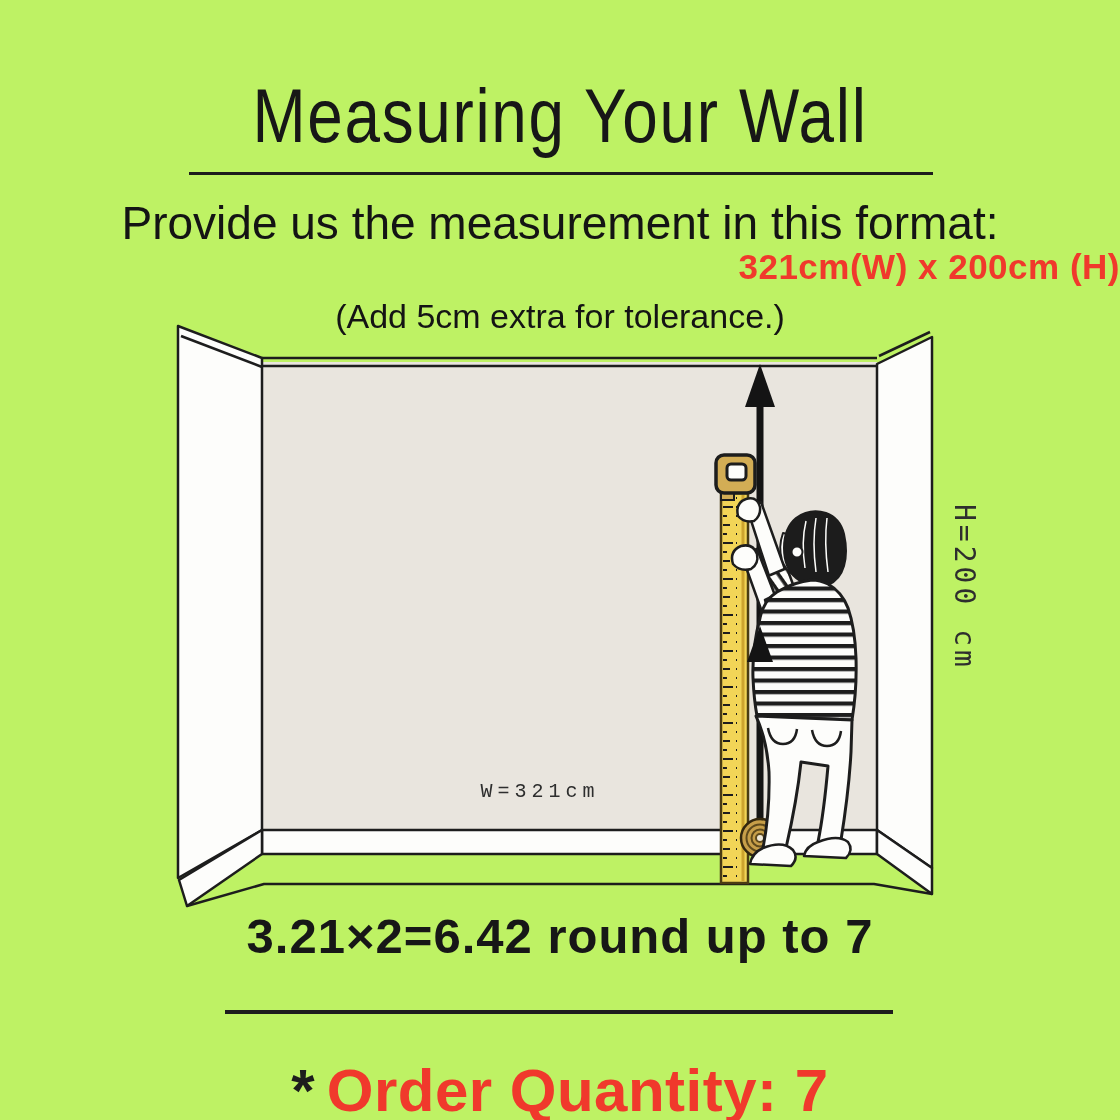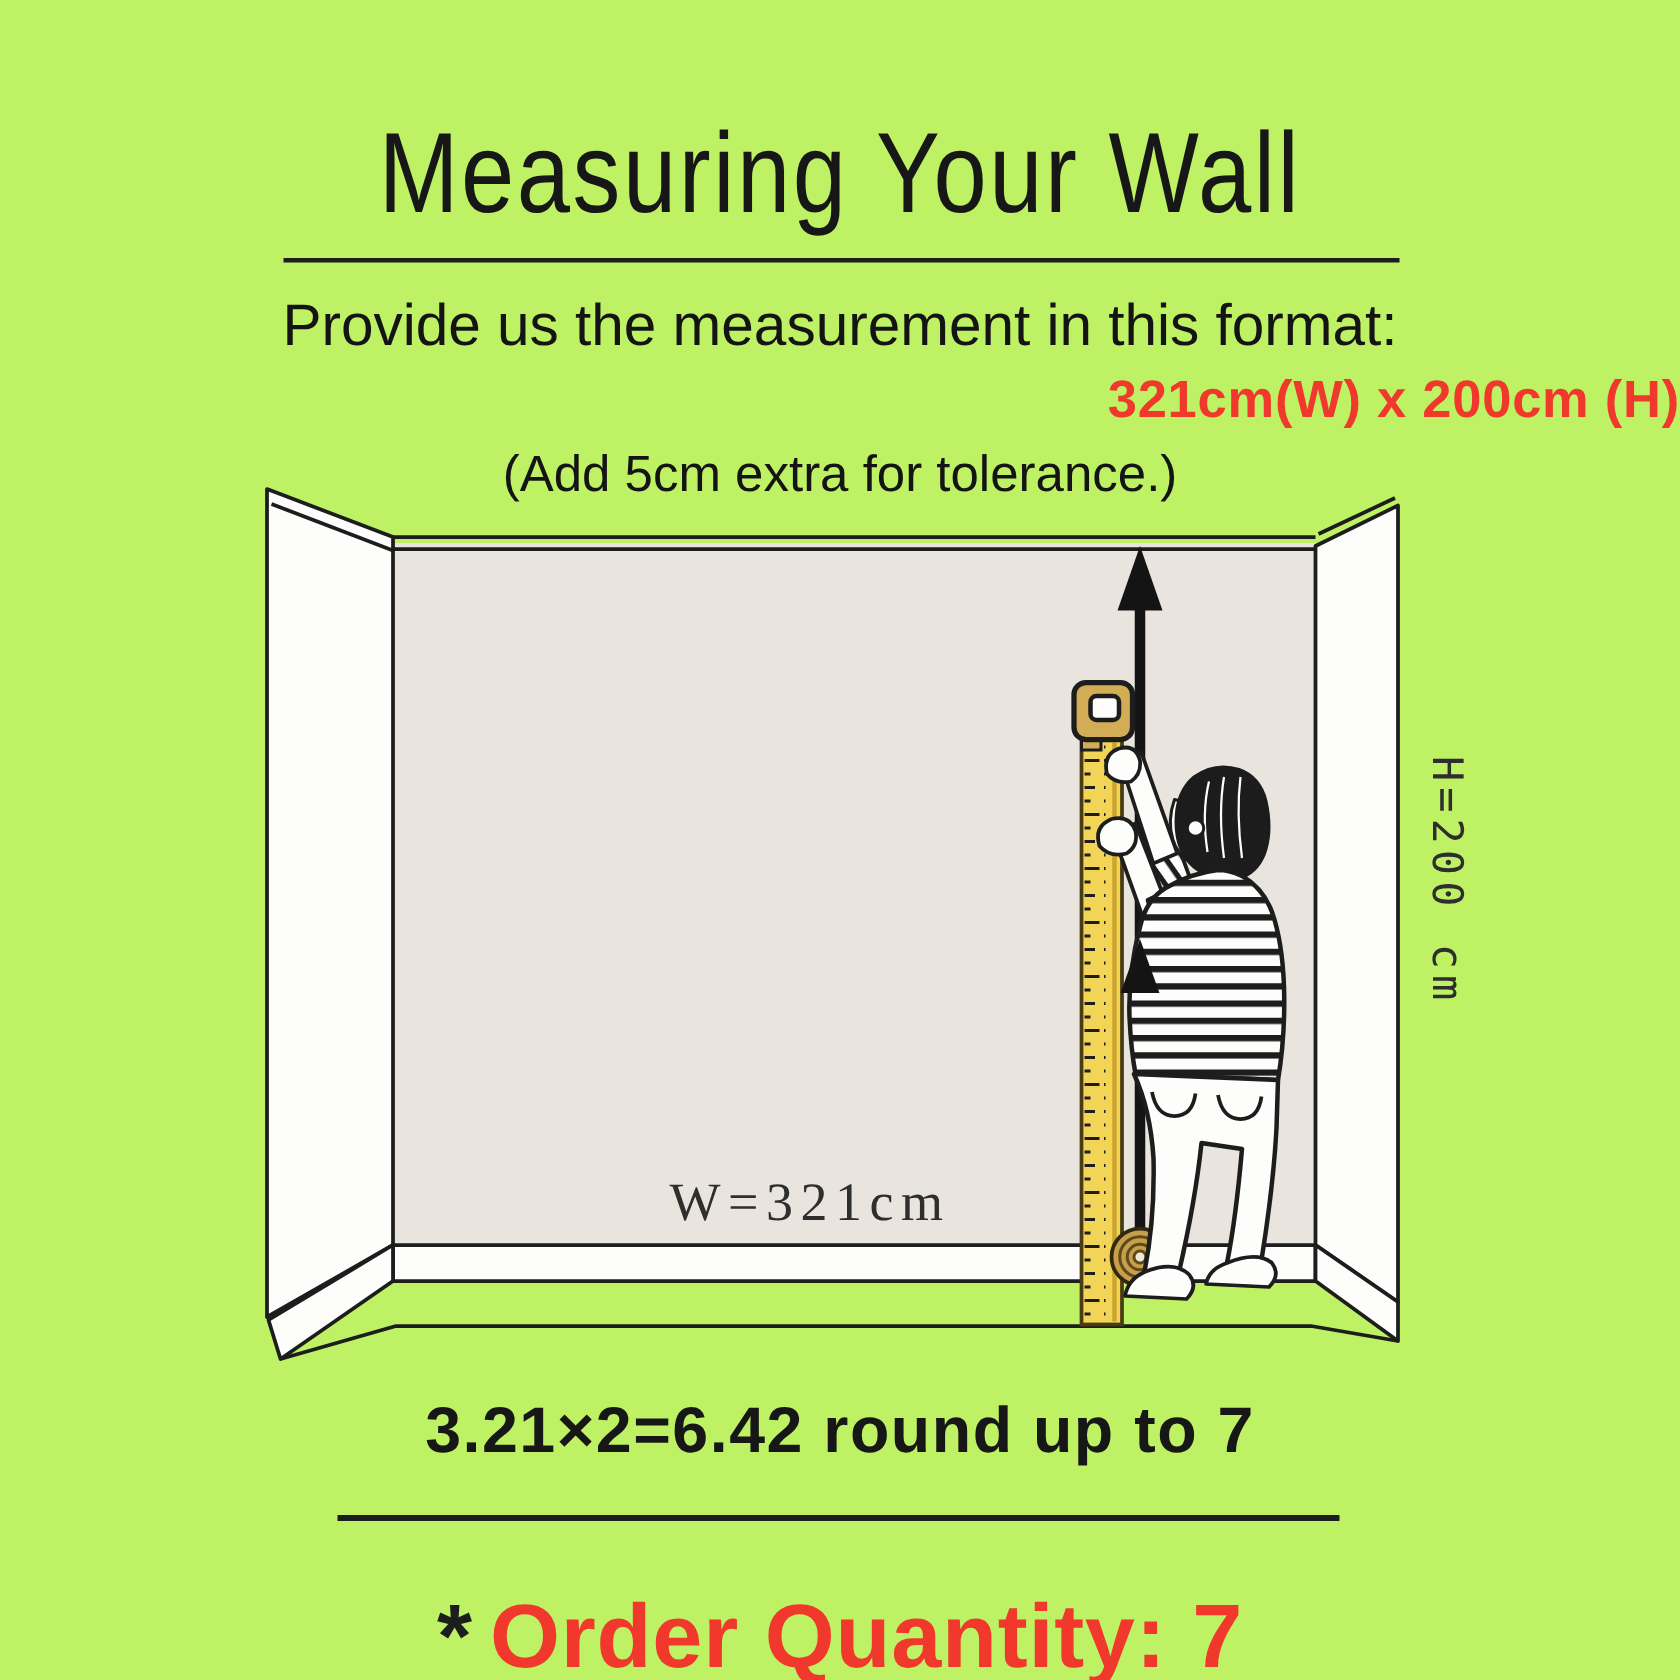--- a/index.html
+++ b/index.html
@@ -7,34 +7,34 @@
     position:relative;width:1120px;height:1120px;overflow:hidden;
     background:#bef264;color:#1d1d1d;
     font-family:"Liberation Sans",sans-serif;
   }
   .centered{position:absolute;left:0;width:100%;text-align:center;}
   .title{
     top:78px;font-size:76px;line-height:1;font-weight:400;
     letter-spacing:2px;transform:scaleX(0.84);color:#171717;
   }
   .divider{position:absolute;top:172px;left:189px;width:744px;height:3px;background:#1d1d1d;}
-  .instruction{top:196px;font-size:39px;color:#141414;}
+  .instruction{top:196px;font-size:46px;color:#141414;}
   .format{top:247px;font-size:35px;font-weight:bold;color:#f0392c;letter-spacing:0.5px;text-align:right;}
   .tolerance{top:297px;font-size:34px;color:#141414;}
   .diagram-svg{position:absolute;left:150px;top:318px;width:850px;height:602px;}
   .w-label{
     position:absolute;top:780px;left:430px;width:220px;text-align:center;
-    font-family:Liberation Serif, serif;font-size:36px;letter-spacing:5px;color:#2e2e2e;
+    font-family:Liberation Mono, monospace;font-size:20px;letter-spacing:5px;color:#2e2e2e;
   }
   .h-label{
     position:absolute;top:504px;left:948px;height:210px;
     writing-mode:vertical-rl;text-orientation:mixed;
     font-family:"DejaVu Sans Mono",monospace;font-size:28px;letter-spacing:4px;color:#2e2e2e;
   }
-  .formula{top:930px;font-size:43px;font-weight:bold;letter-spacing:1px;color:#171717;}
+  .formula{top:908px;font-size:49px;font-weight:bold;letter-spacing:1px;color:#171717;}
   .formula-underline{position:absolute;top:1010px;left:225px;width:668px;height:4px;background:#1d1d1d;}
   .order{top:1056px;font-size:60px;font-weight:bold;}
   .order .star{color:#1d1d1d;margin-right:12px;}
   .order .qty{color:#f0392c;letter-spacing:0.5px;}
 </style>
 </head>
 <body>
 
 <div class="page">
 

